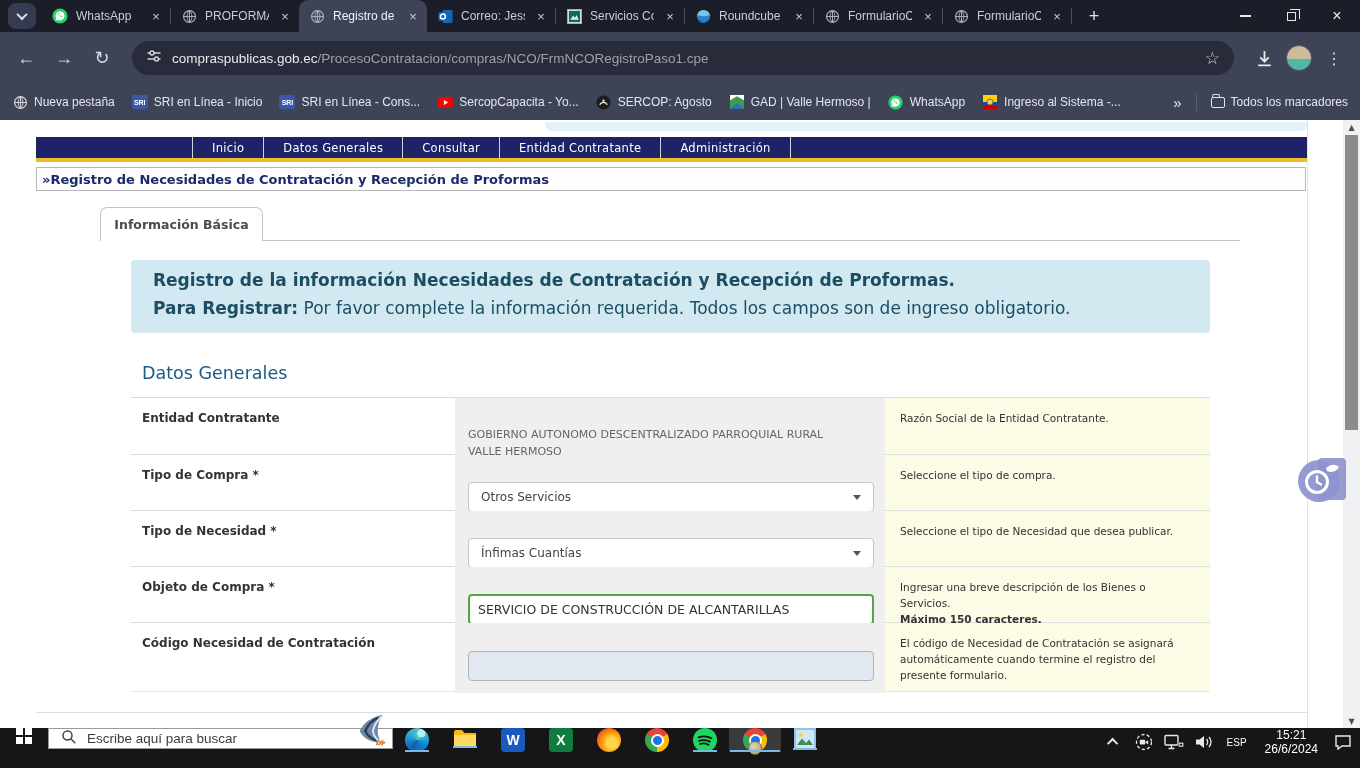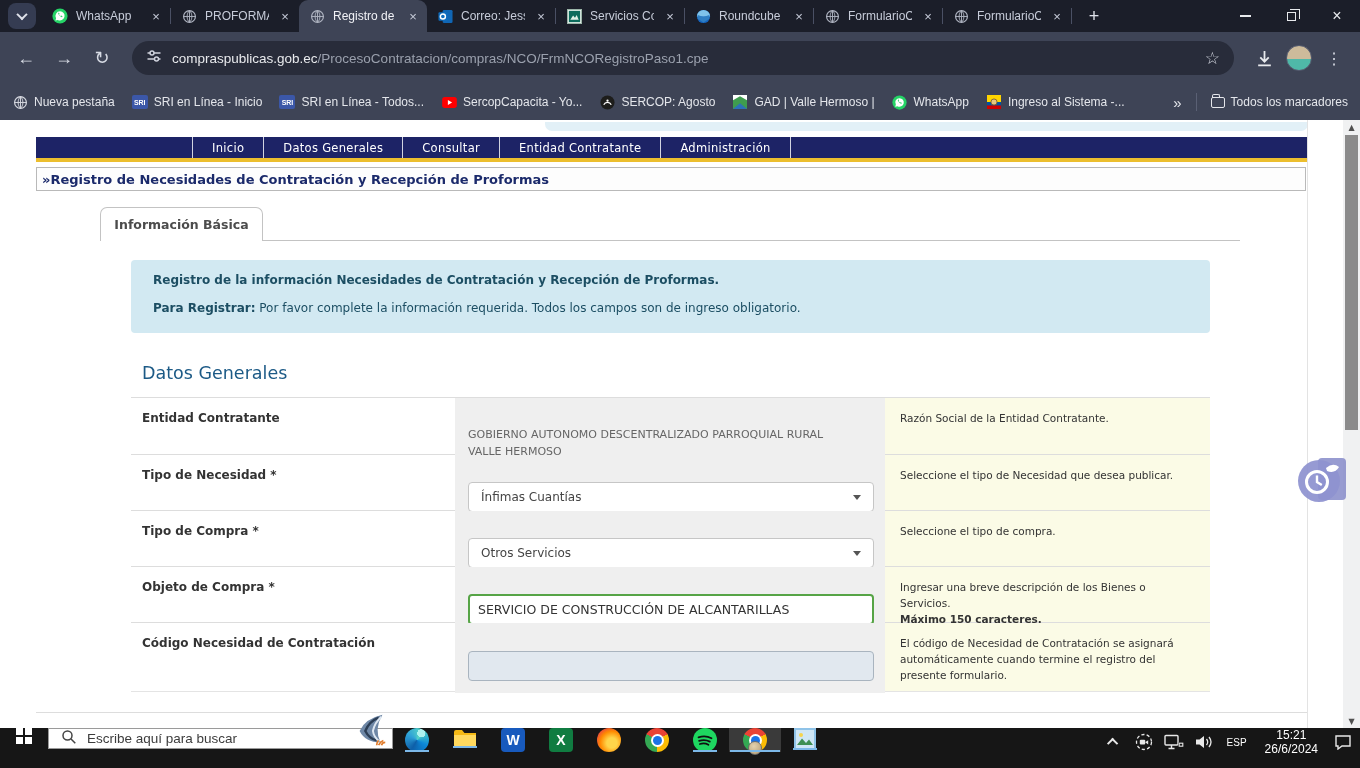--- a/index.html
+++ b/index.html
@@ -75,21 +75,21 @@
   .titlebox { position:absolute; top:47px; left:36px; width:1270px; height:24px; background:#fdfdfd;
               border:1px solid #b9b9b9; display:flex; align-items:center; padding-left:5px;
               font-size:13px; font-weight:bold; color:#1b2a6b; }
 
   .ib-tab { position:absolute; top:87px; left:100px; width:163px; height:34px; background:#fff;
             border:1px solid #c3c3c3; border-bottom:none; border-radius:7px 7px 0 0; z-index:2;
             display:flex; align-items:center; justify-content:center; font-size:12.5px; font-weight:bold; color:#4c4c4c; }
   .panel-line { position:absolute; top:120px; left:100px; width:1140px; height:1px; background:#c3c3c3; z-index:1; }
 
   .infobox { position:absolute; top:140px; left:131px; width:1079px; height:73px; background:#d2e9f2;
-             border-radius:4px; padding:13px 0 0 22px; color:#1c4e63; font-size:12px; line-height:15px; }
+             border-radius:4px; padding:13px 0 0 22px; color:#1c4e63; font-size:17px; line-height:15px; }
   .infobox .l1 { font-weight:bold; margin-bottom:13px; }
   .infobox .b { font-weight:bold; }
 
   .section-title { position:absolute; top:243px; left:142px; font-size:17.5px; color:#1c5a86; }
 
   .formtable { position:absolute; top:277px; left:131px; width:1079px; }
   .frow { display:flex; border-top:1px solid #ddd; }
   .frow:last-child { border-bottom:1px solid #e4e4e4; }
   .c-label { width:324px; padding:13px 0 0 11px; font-size:12px; font-weight:bold; color:#333; }
   .c-ctrl  { width:430px; background:#efefef; padding:16px 0 0 13px; }
@@ -392,21 +392,21 @@
           </svg>
         </span>
       <span>Nueva pestaña</span>
     </div>
     <div class="bm">
       <span class="sri-badge">SRI</span>
       <span>SRI en Línea - Inicio</span>
     </div>
     <div class="bm">
       <span class="sri-badge">SRI</span>
-      <span>SRI en Línea - Todos...</span>
+      <span>SRI en Línea - Cons...</span>
     </div>
     <div class="bm">
       <span class="bm-ico">
           <svg width="15" height="11">
             <use href="#youtube"></use>
           </svg>
         </span>
       <span>SercopCapacita - Yo...</span>
     </div>
     <div class="bm">
@@ -481,39 +481,39 @@
 
       <div class="frow h57">
         <div class="c-label">Entidad Contratante</div>
         <div class="c-ctrl h57">
           <div class="static-val">GOBIERNO AUTONOMO DESCENTRALIZADO PARROQUIAL RURAL VALLE HERMOSO</div>
         </div>
         <div class="c-help">Razón Social de la Entidad Contratante.</div>
       </div>
 
       <div class="frow h56">
+        <div class="c-label">Tipo de Compra *</div>
+        <div class="c-ctrl h56">
+          <div class="fakeselect">
+            <span>Otros Servicios</span>
+            <span class="sel-chev"></span>
+          </div>
+        </div>
+        <div class="c-help">Seleccione el tipo de compra.</div>
+      </div>
+
+      <div class="frow h56">
         <div class="c-label">Tipo de Necesidad *</div>
         <div class="c-ctrl h56">
           <div class="fakeselect">
             <span>Ínfimas Cuantías</span>
             <span class="sel-chev"></span>
           </div>
         </div>
         <div class="c-help">Seleccione el tipo de Necesidad que desea publicar.</div>
-      </div>
-
-      <div class="frow h56">
-        <div class="c-label">Tipo de Compra *</div>
-        <div class="c-ctrl h56">
-          <div class="fakeselect">
-            <span>Otros Servicios</span>
-            <span class="sel-chev"></span>
-          </div>
-        </div>
-        <div class="c-help">Seleccione el tipo de compra.</div>
       </div>
 
       <div class="frow h56">
         <div class="c-label">Objeto de Compra *</div>
         <div class="c-ctrl h56">
           <input class="green-input" type="text" value="SERVICIO DE CONSTRUCCIÓN DE ALCANTARILLAS" style="">
         </div>
         <div class="c-help">
           <span>Ingresar una breve descripción de los Bienes o Servicios.</span><br>
           <span style="font-weight:bold">Máximo 150 caracteres.</span>

